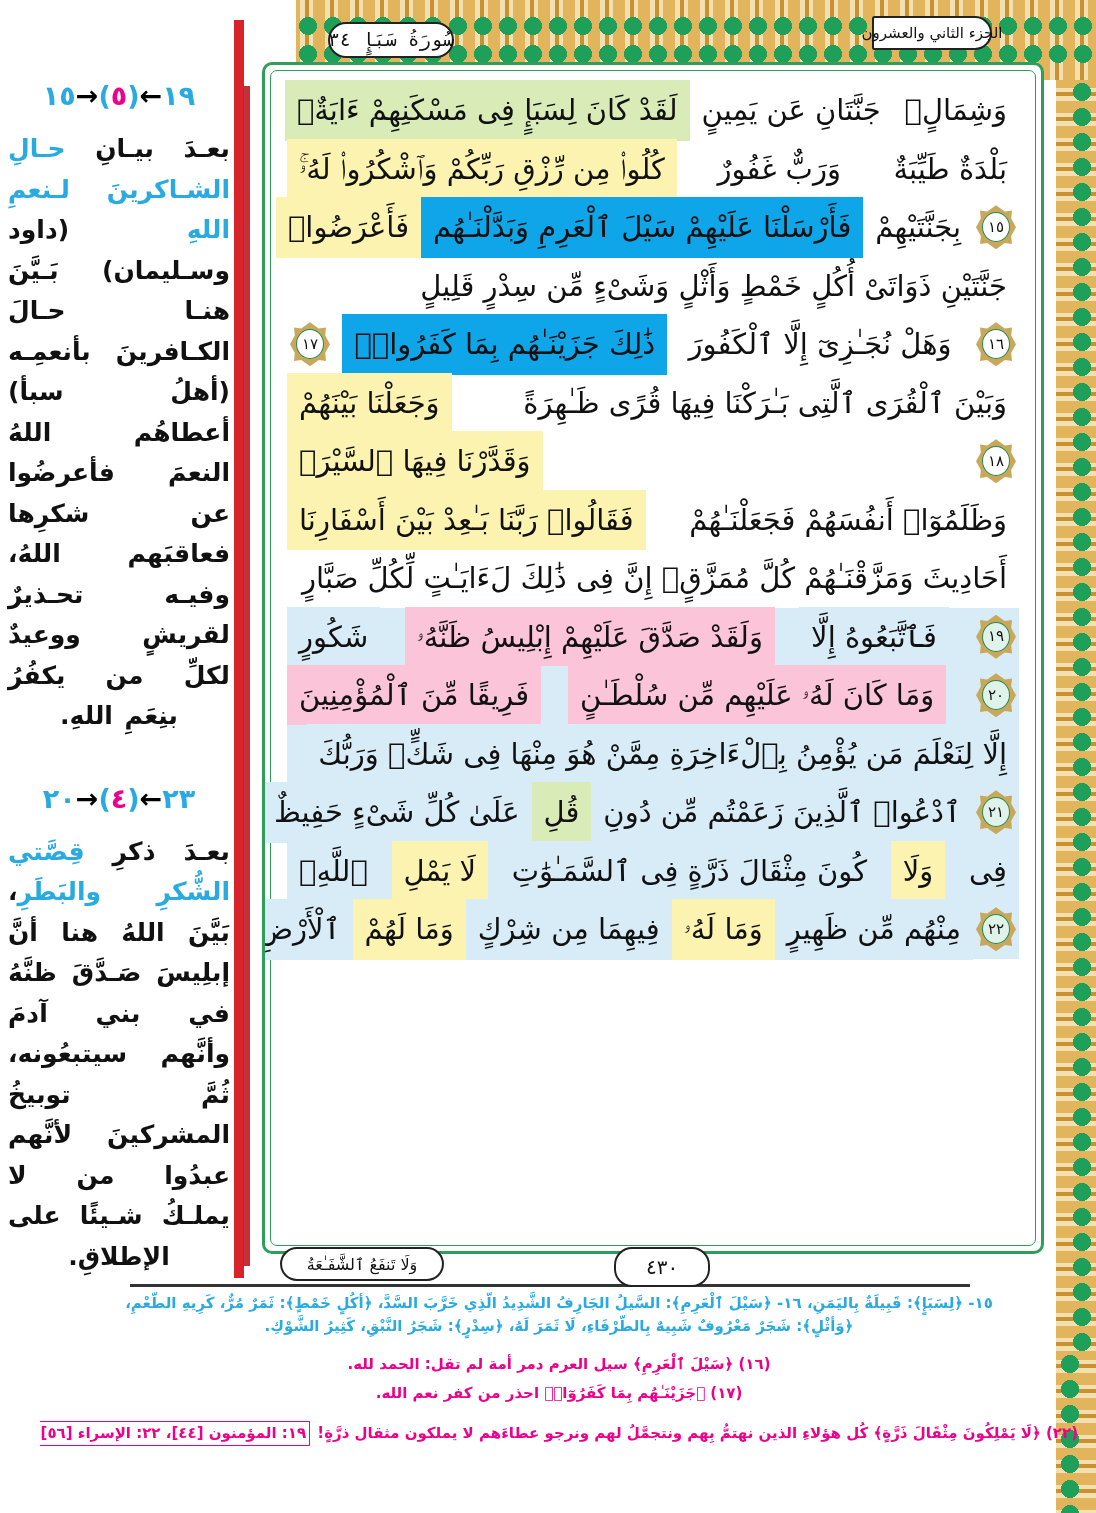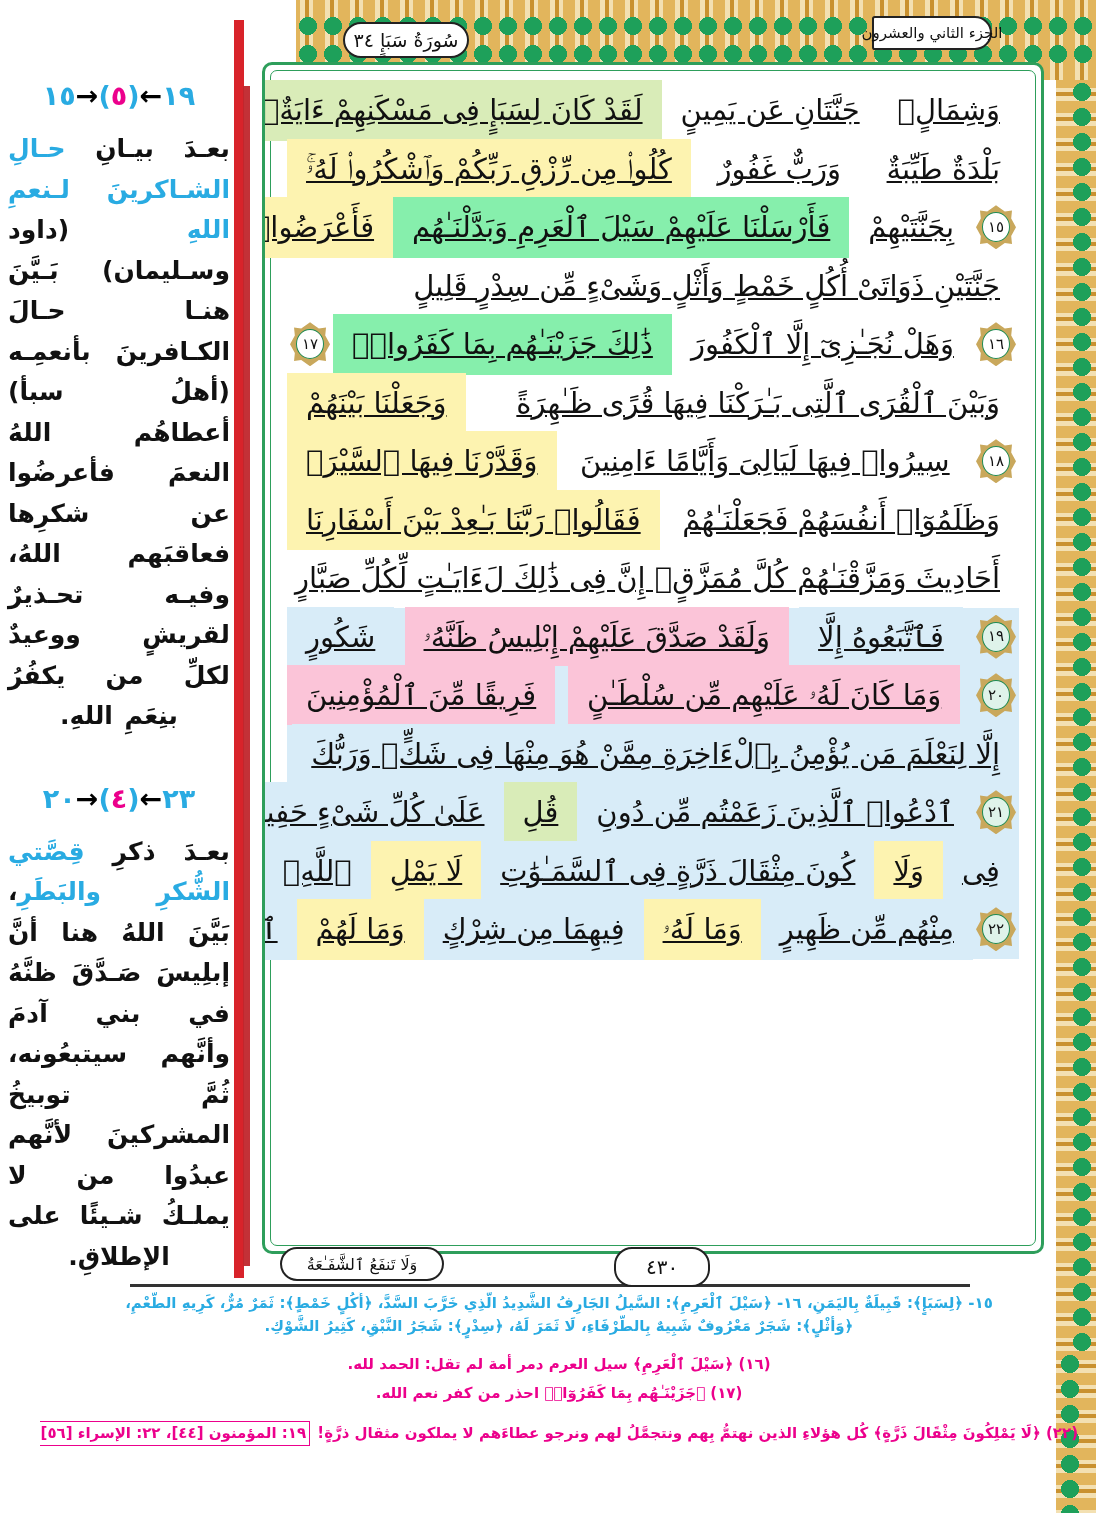--- a/index.html
+++ b/index.html
@@ -89,30 +89,29 @@
     font-size: 29px;
     color: #111;
     text-align: justify;
     overflow: visible;
     display: flex;
     align-items: center;
     justify-content: space-between;
   }
   .ayah-line .seg {
     display: inline-block;
-    padding: 1px 19px;
+    padding: 1px 12px;
     white-space: nowrap;
-    text-decoration: underline;
   }
   .ayah-line.band-blue { background: #d8ecf8; }
 
   
   .hl-green  { background: #d9ecb8; }
   .hl-yellow { background: #fdf3b0; }
-  .hl-grey   { background: #86efac; }
+  .hl-grey   { background: #0ea5e9; }
   .hl-pink   { background: #fbc4d8; }
   .hl-blue   { background: #d8ecf8; }
   .hl-none   { background: transparent; }
 
   
   .ayah-no {
     display: inline-block;
     position: relative;
     width: 40px; height: 44px;
     vertical-align: middle;
@@ -165,21 +164,21 @@
     position: absolute;
     background: #ffffff;
     border: 2px solid #222;
     border-radius: 24px;
     display: flex; align-items: center; justify-content: center;
     font-size: 19px; color: #111;
     white-space: nowrap;
     z-index: 6;
     padding: 0 12px;
   }
-  #surah-cartouche { left: 343px; top: 22px; width: 126px; height: 36px; }
+  #surah-cartouche { left: 328px; top: 22px; width: 126px; height: 36px; font-family: Liberation Mono, monospace; }
   #juz-cartouche   { left: 872px; top: 16px; width: 120px; height: 34px;
                      border-radius: 4px 24px 24px 4px; font-size: 15px; }
   #page-cartouche  {
     left: 614px; top: 1247px; width: 96px; height: 40px;
     border-radius: 18px; font-size: 20px; z-index: 6;
   }
   #catch-cartouche {
     left: 280px; top: 1247px; width: 164px; height: 34px;
     border-radius: 18px; font-size: 16px; z-index: 6;
   }
@@ -309,21 +308,20 @@
           </div>
           <div class="ayah-line">
             <span class="seg hl-none">وَبَيْنَ ٱلْقُرَى ٱلَّتِى بَـٰرَكْنَا فِيهَا قُرًى ظَـٰهِرَةً</span>
             <span class="seg hl-yellow">وَجَعَلْنَا بَيْنَهُمْ</span>
           </div>
           <div class="ayah-line">
             <span class="ayah-no">
               <span class="star"></span>
               <span class="inner">١٨</span>
             </span>
-            <span class="seg hl-none">سِيرُوا۟ فِيهَا لَيَالِىَ وَأَيَّامًا ءَامِنِينَ</span>
             <span class="seg hl-yellow">وَقَدَّرْنَا فِيهَا ٱلسَّيْرَۖ</span>
           </div>
           <div class="ayah-line">
             <span class="seg hl-none">وَظَلَمُوٓا۟ أَنفُسَهُمْ فَجَعَلْنَـٰهُمْ</span>
             <span class="seg hl-yellow">فَقَالُوا۟ رَبَّنَا بَـٰعِدْ بَيْنَ أَسْفَارِنَا</span>
           </div>
           <div class="ayah-line">
             <span class="seg hl-none">أَحَادِيثَ وَمَزَّقْنَـٰهُمْ كُلَّ مُمَزَّقٍۚ إِنَّ فِى ذَٰلِكَ لَءَايَـٰتٍ لِّكُلِّ صَبَّارٍ</span>
           </div>
           <div class="ayah-line band-blue">

